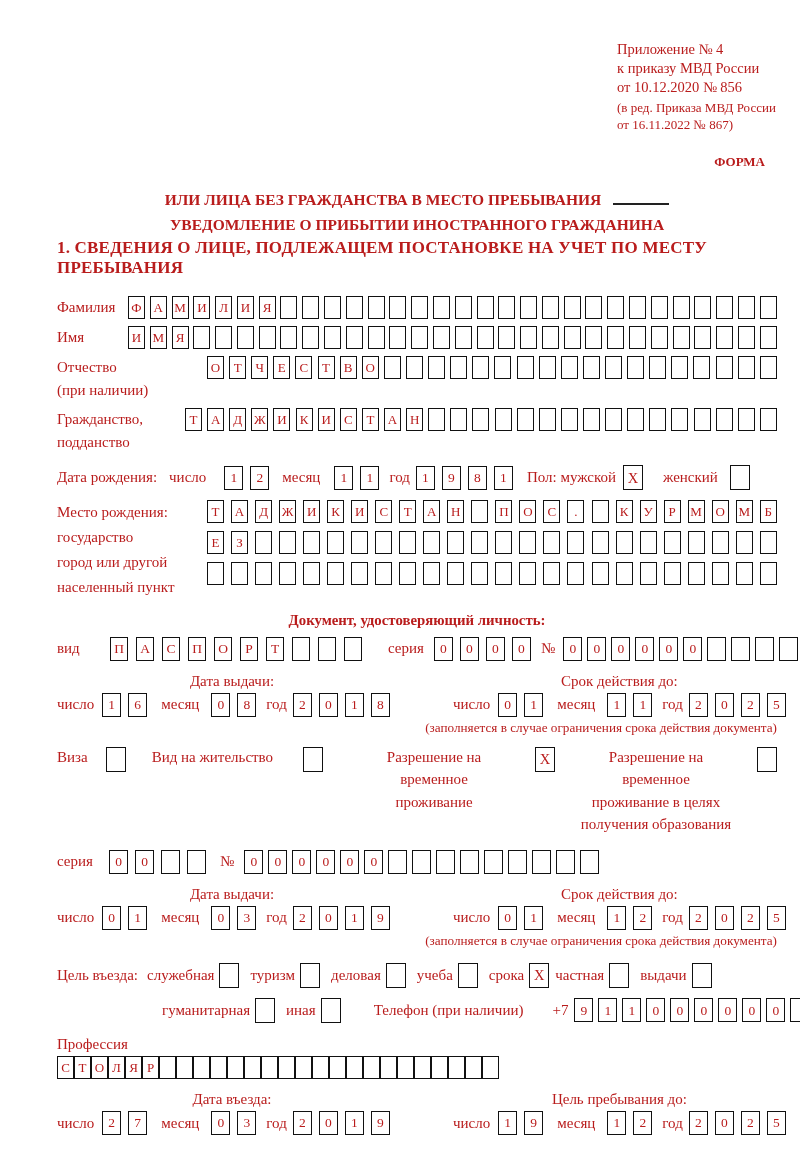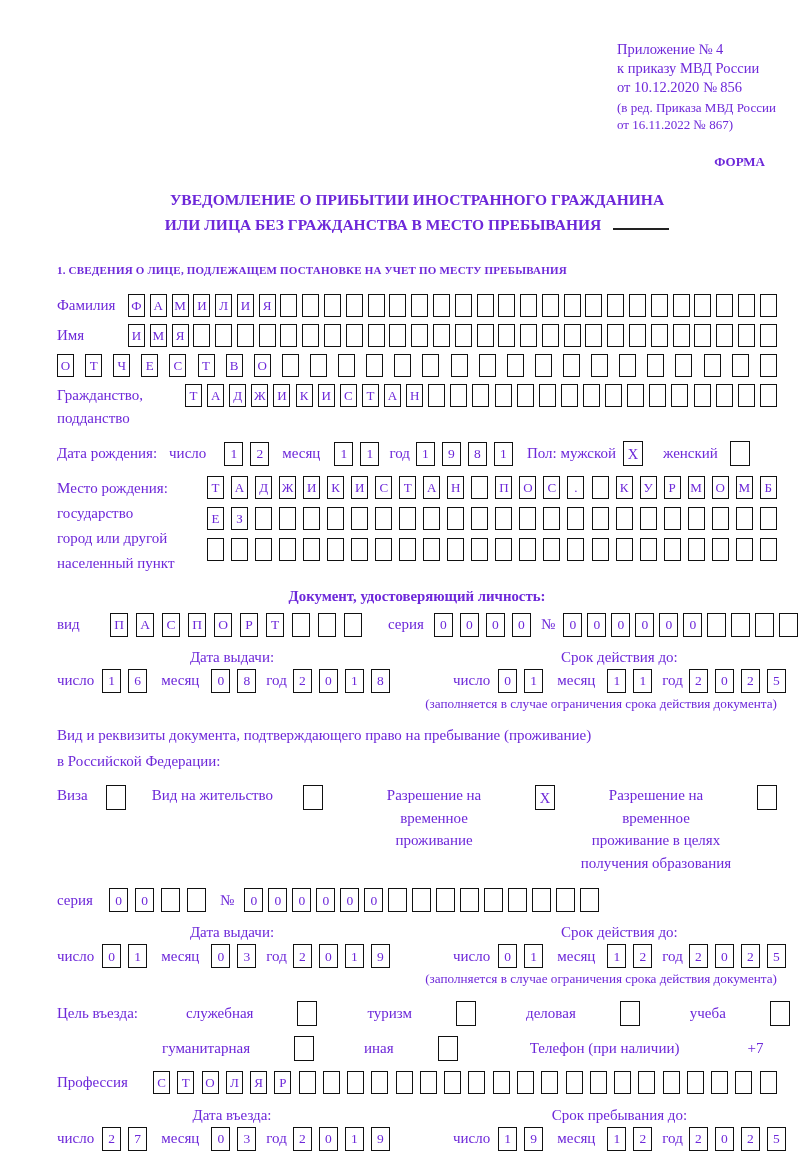--- a/index.html
+++ b/index.html
@@ -1,29 +1,29 @@
 <!DOCTYPE html>
 <html><head>
 <meta charset="utf-8">
 <style>
   * { box-sizing: border-box; }
   html,body { margin:0; padding:0; background:#888; }
   .page {
-    width:800px; height:1163px; margin:0 auto; background:#ffffff; color:#6d28d9;
+    width:800px; height:1163px; margin:0 auto; background:#ffffff; color:#b91c1c;
     font-family:"Liberation Serif","DejaVu Serif",serif; font-size:15px;
     padding:40px 23px 20px 57px; position:relative; overflow:hidden;
   }
   
   .ref { margin-left:560px; line-height:1.32; font-size:14.5px; }
   .ref-sub { margin-left:560px; line-height:1.3; font-size:13px; margin-top:3px; }
   .forma { text-align:right; font-weight:bold; font-size:13px; margin:20px 12px 0 0; }
   
   .title { text-align:center; font-weight:bold; font-size:15.5px; line-height:1.6; margin-top:18px; }
   .uline { display:inline-block; width:56px; border-bottom:2px solid #222; margin-left:12px; vertical-align:baseline; }
-  .sec { font-weight:bold; font-size:11px; margin-top:26px; letter-spacing:.2px; }
+  .sec { font-weight:bold; font-size:17px; letter-spacing:.2px; }
   
   .frow { display:flex; align-items:flex-start; margin-top:7px; }
   .flabel { line-height:1.55; flex:none; }
   .w71 { width:71px; } .w128 { width:128px; } .w150 { width:150px; }
   .w96 { width:96px; }
   .cells { display:flex; flex:1; justify-content:space-between; }
   .cell {
     width:17px; height:23px; border:1.5px solid #111; flex:none;
     display:inline-flex; align-items:center; justify-content:center;
     font-size:13px; line-height:1;
@@ -57,21 +57,21 @@
   .dline .lbl { margin-right:8px; }
   .dline .mid { margin-left:14px; }
   .note-r { text-align:right; font-size:13.2px; margin-top:3px; }
   
   .opts { display:flex; align-items:flex-start; margin-top:10px; }
   .opt { display:flex; align-items:flex-start;gap:8px; }
   .opt .olabel { line-height:1.5; }
   .opt .center { text-align:center; }
   .opt .cbox { margin-left:10px; margin-top:1px; }
   
-  .visit-row { display:flex; align-items:center; margin-top:14px; flex-wrap:nowrap;gap:39px; }
+  .visit-row { display:flex; align-items:center; margin-top:14px; flex-wrap:nowrap; }
   .visit-row .lbl { margin-right:5px; white-space:nowrap; }
   .visit-row .cbox { margin-right:11px; }
   .indent105 { margin-left:105px; }
   
   .reps { display:flex; align-items:flex-start; margin-top:10px; }
   .reps-lines { line-height:1.66; }
 </style>
 </head>
 <body>
 
@@ -82,24 +82,24 @@
     <div>к приказу МВД России</div>
     <div>от 10.12.2020 № 856</div>
   </div>
   <div class="ref-sub">
     <div>(в ред. Приказа МВД России</div>
     <div>от 16.11.2022 № 867)</div>
   </div>
   <div class="forma">ФОРМА</div>
 
   <div class="title">
-    <div>УВЕДОМЛЕНИЕ О ПРИБЫТИИ ИНОСТРАННОГО ГРАЖДАНИНА</div>
     <div>
       <span>ИЛИ ЛИЦА БЕЗ ГРАЖДАНСТВА В МЕСТО ПРЕБЫВАНИЯ</span><span class="uline"></span>
     </div>
+    <div>УВЕДОМЛЕНИЕ О ПРИБЫТИИ ИНОСТРАННОГО ГРАЖДАНИНА</div>
   </div>
 
   <div class="sec">1. СВЕДЕНИЯ О ЛИЦЕ, ПОДЛЕЖАЩЕМ ПОСТАНОВКЕ НА УЧЕТ ПО МЕСТУ ПРЕБЫВАНИЯ</div>
 
   <div class="frow" style="margin-top:18px;">
     <span class="flabel w71">Фамилия</span>
     <span class="cells">
         <span class="cell">Ф</span>
         <span class="cell">А</span>
         <span class="cell">М</span>
@@ -163,20 +163,24 @@
         <span class="cell"></span>
         <span class="cell"></span>
         <span class="cell"></span>
         <span class="cell"></span>
         <span class="cell"></span>
         <span class="cell"></span>
       </span>
   </div>
 
   <div class="frow">
+    <span class="flabel w150 stack2">
+      <span style="display:block">Отчество</span>
+      <span style="display:block">(при наличии)</span>
+    </span>
     <span class="cells">
         <span class="cell">О</span>
         <span class="cell">Т</span>
         <span class="cell">Ч</span>
         <span class="cell">Е</span>
         <span class="cell">С</span>
         <span class="cell">Т</span>
         <span class="cell">В</span>
         <span class="cell">О</span>
         <span class="cell"></span>
@@ -429,24 +433,20 @@
             <span class="cell">2</span>
             <span class="cell">0</span>
             <span class="cell">2</span>
             <span class="cell">5</span>
           </span>
       </div>
     </div>
   </div>
   <div class="note-r">(заполняется в случае ограничения срока действия документа)</div>
 
-  <div style="margin-top:10px;line-height:1.75;">
-    <div>Вид и реквизиты документа, подтверждающего право на пребывание (проживание)</div>
-    <div>в Российской Федерации:</div>
-  </div>
 
   <div class="opts">
     <span class="opt">
       <span class="olabel">Виза</span>
       <span class="cbox"></span>
     </span>
     <span class="opt" style="margin-left:26px;">
       <span class="olabel">Вид на жительство</span>
       <span class="cbox" style="margin-left:22px;"></span>
     </span>
@@ -575,21 +575,21 @@
         <span class="cell">0</span>
         <span class="cell">0</span>
         <span class="cell">0</span>
         <span class="cell">0</span>
         <span class="cell">0</span>
         <span class="cell">0</span>
         <span class="cell"></span>
       </span>
   </div>
 
-  <div class="frow" style="margin-top:10px;">
+  <div class="frow" style="margin-top:10px;flex-direction:column;">
     <span class="flabel w96">Профессия</span>
     <span class="cells">
         <span class="cell">С</span>
         <span class="cell">Т</span>
         <span class="cell">О</span>
         <span class="cell">Л</span>
         <span class="cell">Я</span>
         <span class="cell">Р</span>
         <span class="cell"></span>
         <span class="cell"></span>
@@ -631,21 +631,21 @@
         <span class="lbl mid" style="margin-right:6px;margin-left:10px;">год</span>
         <span class="dcells">
             <span class="cell">2</span>
             <span class="cell">0</span>
             <span class="cell">1</span>
             <span class="cell">9</span>
           </span>
       </div>
     </div>
     <div class="dcol-right">
-      <div class="dhead">Срок пребывания до:</div>
+      <div class="dhead">Цель пребывания до:</div>
       <div class="dline">
         <span class="lbl">число</span>
         <span class="dcells">
             <span class="cell">1</span>
             <span class="cell">9</span>
           </span>
         <span class="lbl mid" style="margin-right:12px;">месяц</span>
         <span class="dcells">
             <span class="cell">1</span>
             <span class="cell">2</span>

